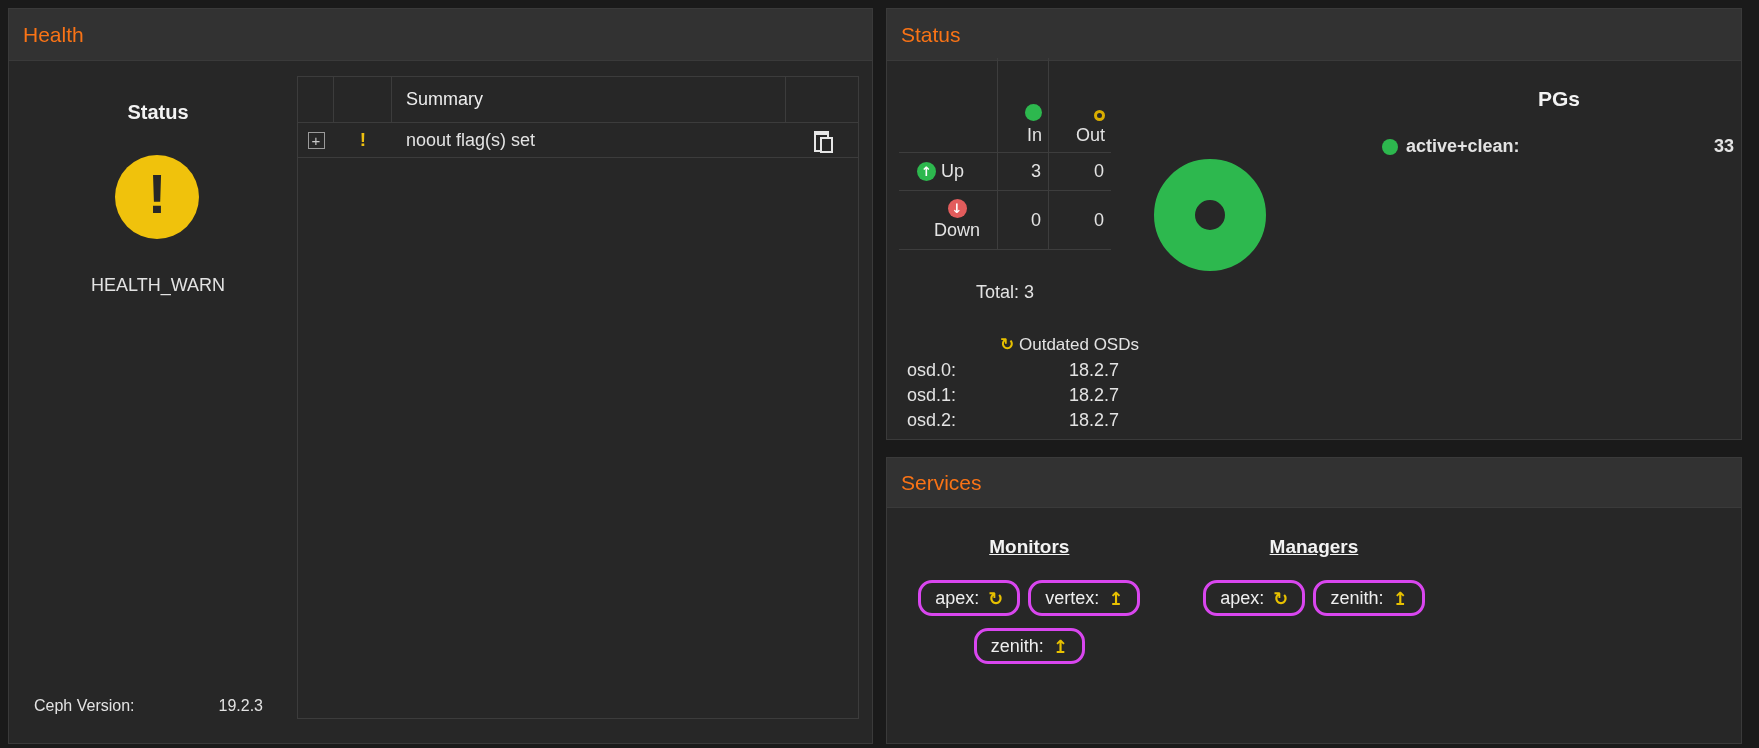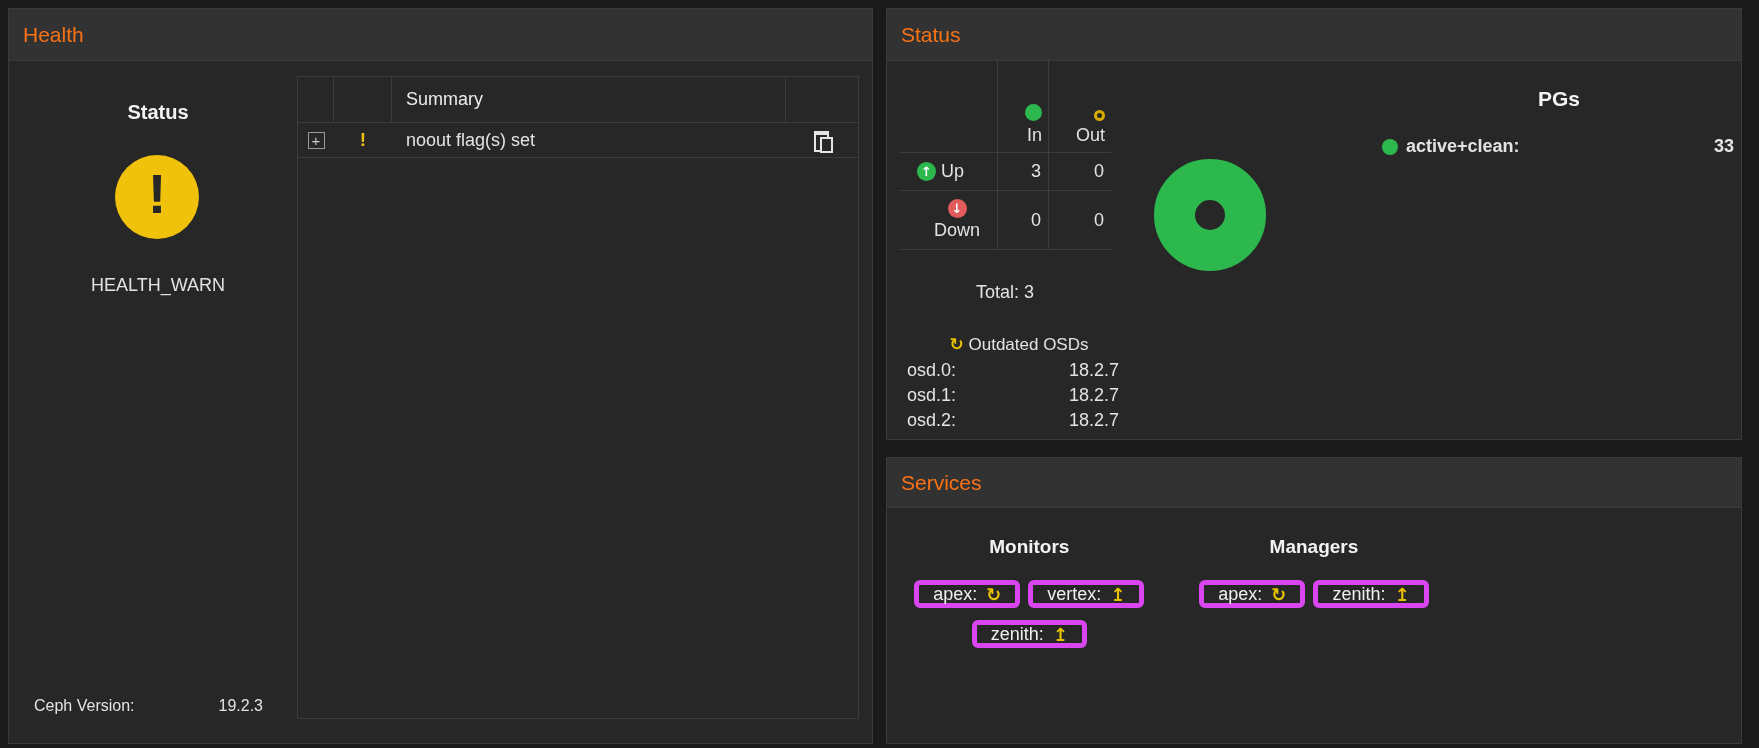--- a/index.html
+++ b/index.html
@@ -51,39 +51,39 @@
   .mini .num { justify-content:flex-end; padding-right:7px; }
   .dot { width:17px; height:17px; border-radius:50%; background:#2db84e; }
   .ring { width:11px; height:11px; border-radius:50%; border:3.5px solid #d9ad00; }
   .circ-ico { width:19px; height:19px; border-radius:50%; color:#fff; display:inline-flex;
               align-items:center; justify-content:center; font-size:13px; font-weight:bold;
               font-family:"DejaVu Sans",sans-serif; }
   .up-bg { background:#2db84e; } .down-bg { background:#e25c5c; }
   .lab-up { gap:5px; padding-left:18px; }
   .lab-down { flex-direction:column; align-items:flex-start; justify-content:center; padding-left:18px; gap:2px; }
   #total { left:12px; top:273px; width:212px; text-align:center; font-size:18px; }
-  #outdated-head { left:12px; top:325px; width:240px; text-align:center; font-size:17px; }
+  #outdated-head { left:12px; top:325px; width:240px; text-align:right; font-size:17px; }
   .yellow-ico { color:#e8c100; font-weight:bold; font-family:"DejaVu Sans",sans-serif; }
   #osd-list { left:20px; top:347px; width:220px; font-size:18px; }
   #osd-list .kv { height:25px; display:flex; justify-content:space-between; align-items:flex-end; padding-right:8px; }
   #donut { left:267px; top:150px; width:112px; height:112px; border:41px solid #2db84e; border-radius:50%; }
   #pgs-head { left:552px; top:78px; width:240px; font-size:21px; }
   #pg-legend { left:495px; top:127px; width:352px; display:flex; align-items:center; font-size:18px;font-weight:bold; }
   #pg-legend .dot { width:16px; height:16px; margin-right:8px; }
   #pg-legend .val { margin-left:auto; }
 
   
   #services { left:886px; top:457px; width:856px; height:287px; }
   #services .band { height:50px; }
   .svc-cols { position:absolute; left:0; top:50px; right:0; bottom:0; display:flex; }
   .svc-col { width:33.33%; display:flex; flex-direction:column; align-items:center; }
-  .svc-col .sec-head { margin-top:28px; font-size:19px; }
+  .svc-col .sec-head { margin-top:28px; font-size:19px;text-decoration:underline; }
   .badge-row { display:flex; gap:8px; margin-top:12px; }
   .badge-row.first { margin-top:22px; }
-  .badge { height:28px; border:5px solid #d946ef; border-radius:6px; display:inline-flex;
+  .badge { height:36px; border:3px solid #d946ef; border-radius:14px; display:inline-flex;
            align-items:center; gap:9px; padding:0 14px; font-size:18px; color:#efefef; cursor:pointer; }
   .badge .ico { font-size:18px; }
 </style>
 </head>
 <body>
 
 <div class="panel" id="health">
   <div class="band">
     <span class="title">Health</span>
   </div>

